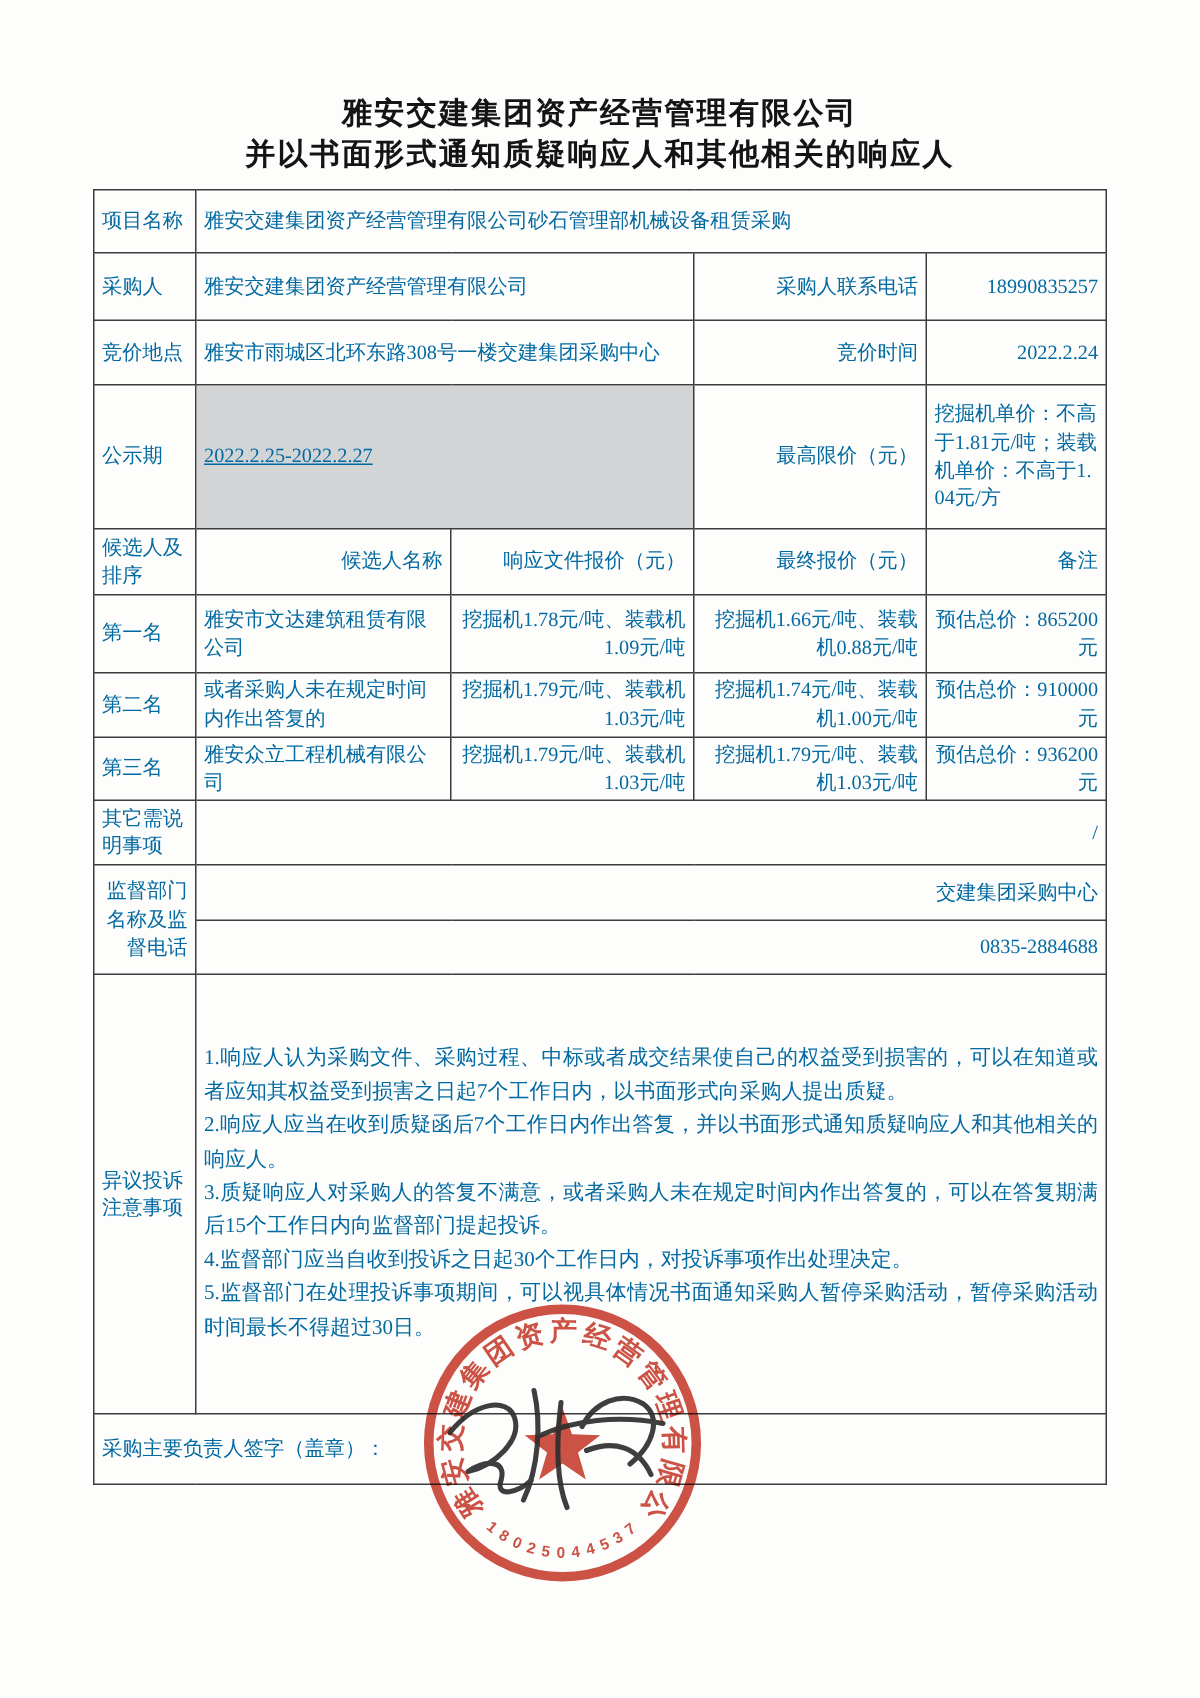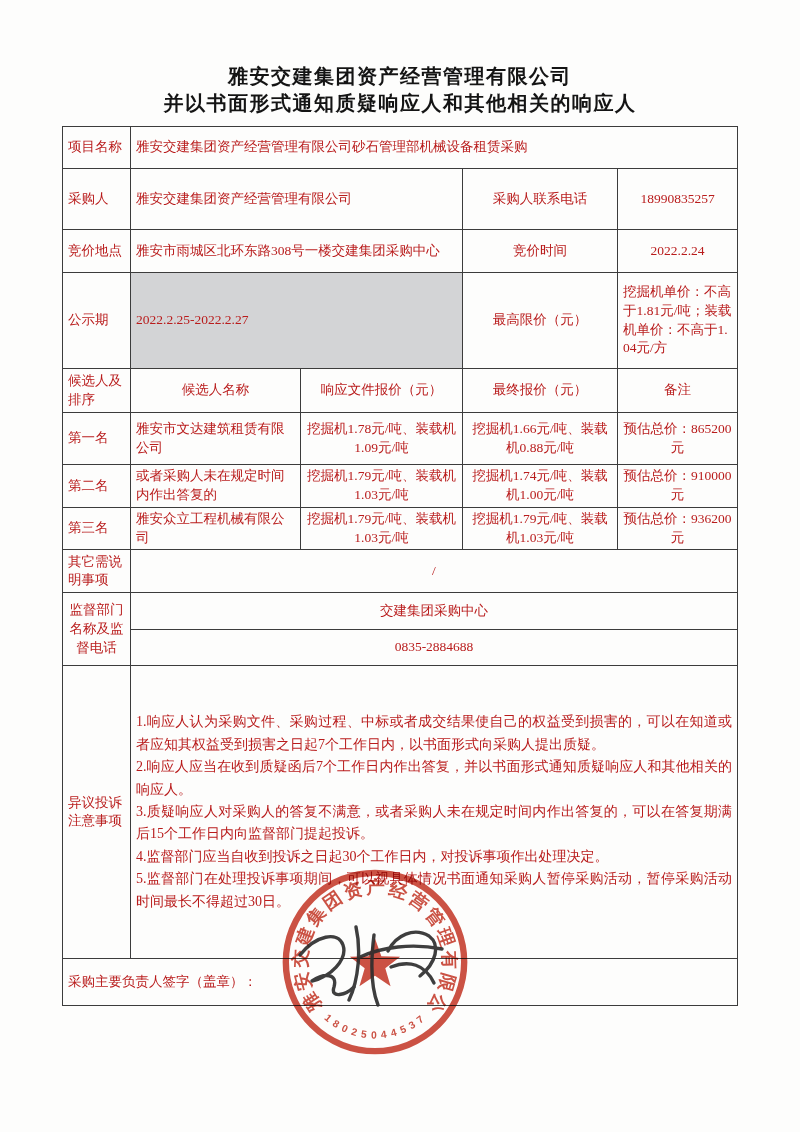--- a/index.html
+++ b/index.html
@@ -14,27 +14,27 @@
     font-weight:bold; font-size:20px; line-height:27px;
     letter-spacing:1.5px; color:#141414;
   }
   table.results {
     position:absolute; left:62px; top:126px; width:675px;
     border-collapse:collapse; table-layout:fixed;
   }
   table.results td {
     border:1.6px solid #3c3c3c; font-size:13.5px; line-height:1.38;
     padding:2px 5px; vertical-align:middle; overflow:hidden;
-    color:#b91c1c; word-break:break-all;
+    color:#0369a1; word-break:break-all;
   }
   td.lbl { text-align:left; padding-left:4px; }
-  td.ctr { text-align:center; }
+  td.ctr { text-align:right; }
   td.vtop { vertical-align:top; padding-top:4px; }
-  td.hl { background:#d3d4d6; }
-  tr.r1 { height:42px; }  tr.r2 { height:61px; }  tr.r3 { height:43px; }
+  td.hl { background:#d3d4d6;text-decoration:underline; }
+  tr.r1 { height:42px; }  tr.r2 { height:45px; }  tr.r3 { height:43px; }
   tr.r4 { height:96px; }  tr.r5 { height:44px; }  tr.r6 { height:52px;padding-left:48px; }
   tr.r7 { height:43px;padding-left:30px; }  tr.r8 { height:41px; }  tr.r9 { height:43px; }
   tr.r10 { height:37px; } tr.r11 { height:36px; } tr.r12 { height:293px; }
   tr.r13 { height:47px; }
   td.maxprice { font-size:13px; text-align:left; line-height:1.45; padding:2px 3px; }
   td.notice { padding:4px 10px; }
   .notice-item { font-size:14px; line-height:1.6; text-align:justify; }
   td.signrow { font-size:14.5px; padding-left:7px; }
   .stamp {
     position:absolute; left:277px; top:864px; width:196px; height:196px;

